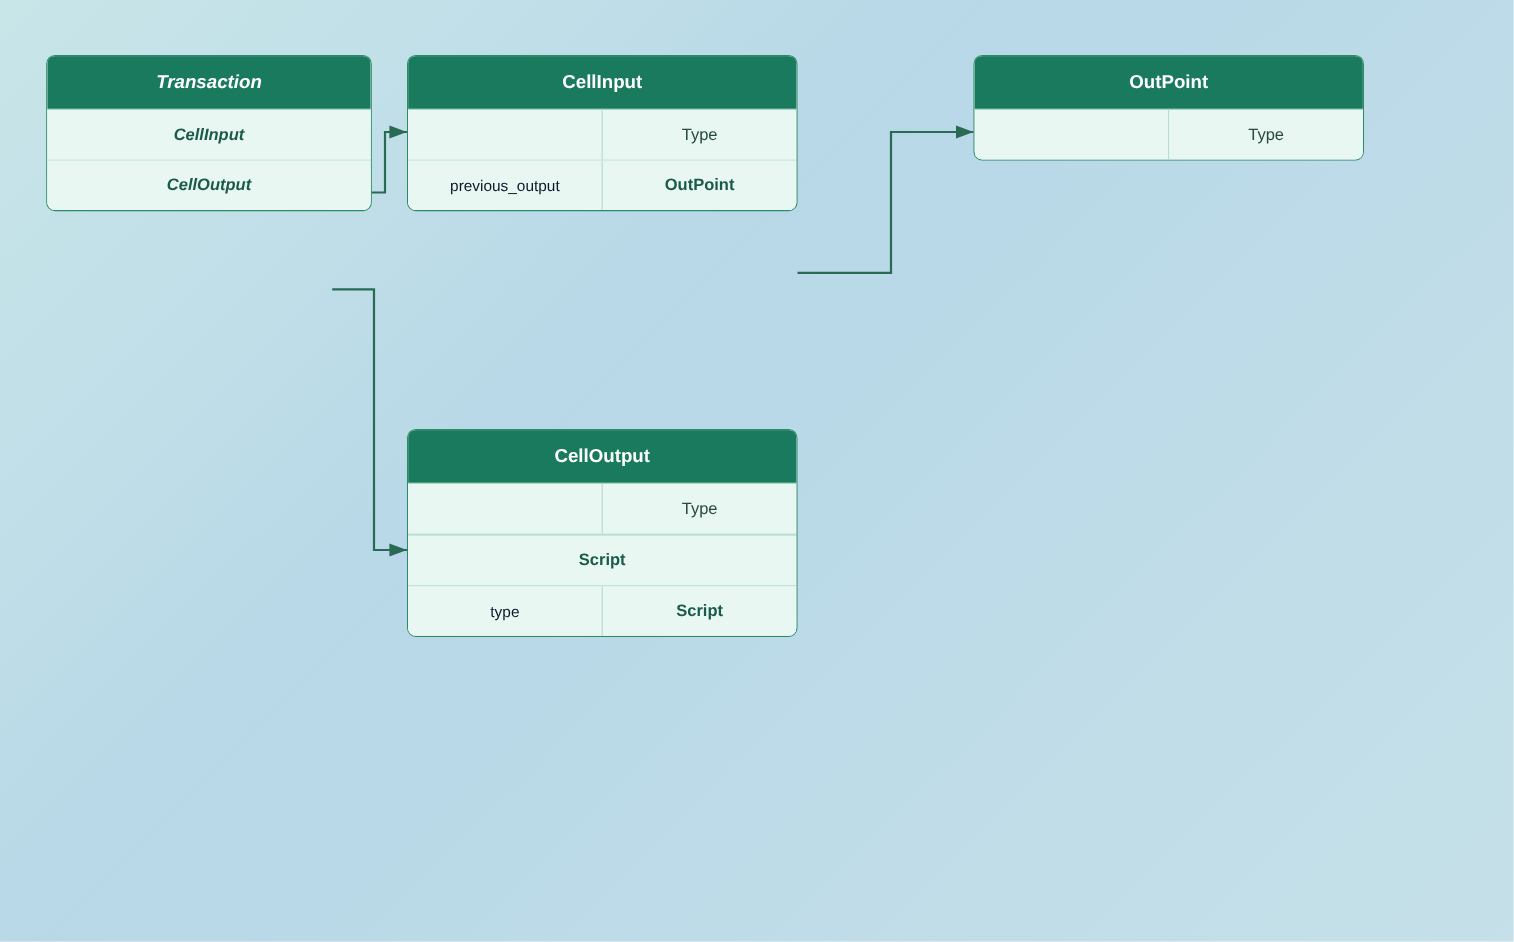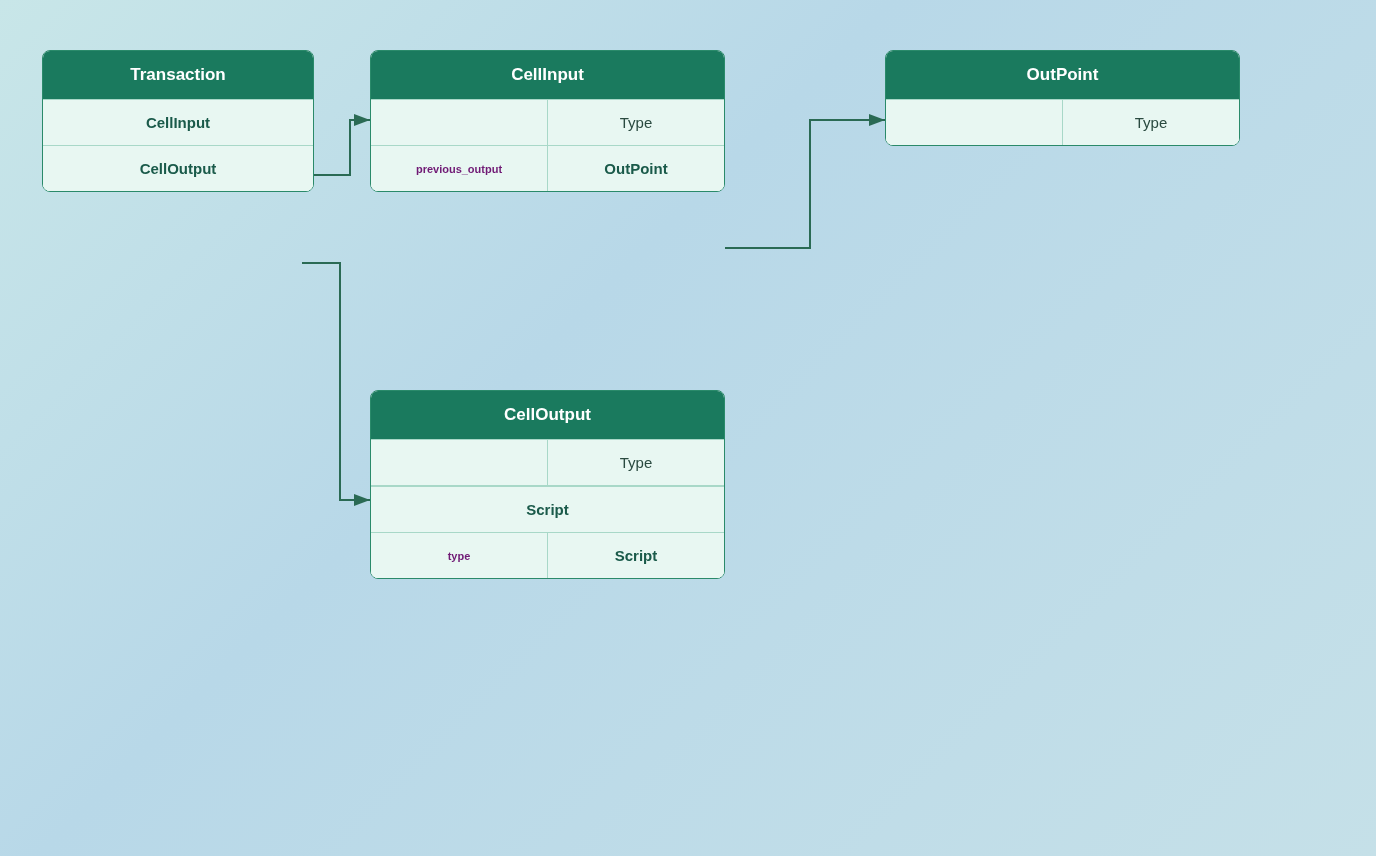--- a/index.html
+++ b/index.html
@@ -53,23 +53,23 @@
     }
 
     .entity-row {
       display: flex;
       border-top: 1.5px solid #a8d8c8;
     }
 
     .entity-row .field-name {
       flex: 1;
       padding: 14px 18px;
-      font-size: 11px;
-      color: #701a75;
-      font-weight: 700;
+      font-size: 14px;
+      color: #0f172a;
+      font-weight: 400;
       border-right: 1.5px solid #a8d8c8;
       display: flex;
       align-items: center;
       justify-content: center;
       background: #e8f7f2;
     }
 
     .entity-row .field-type {
       flex: 1;
       padding: 14px 18px;
@@ -93,21 +93,22 @@
       border-right: none;
       font-weight: 700;
       color: #1a5a4a;
       font-size: 15px;
     }
 
     
     #transaction {
       left: 42px;
       top: 50px;
-      width: 272px;
+      width: 296px;
+      font-style: italic;
     }
 
     #cellinput {
       left: 370px;
       top: 50px;
       width: 355px;
     }
 
     #outpoint {
       left: 885px;

